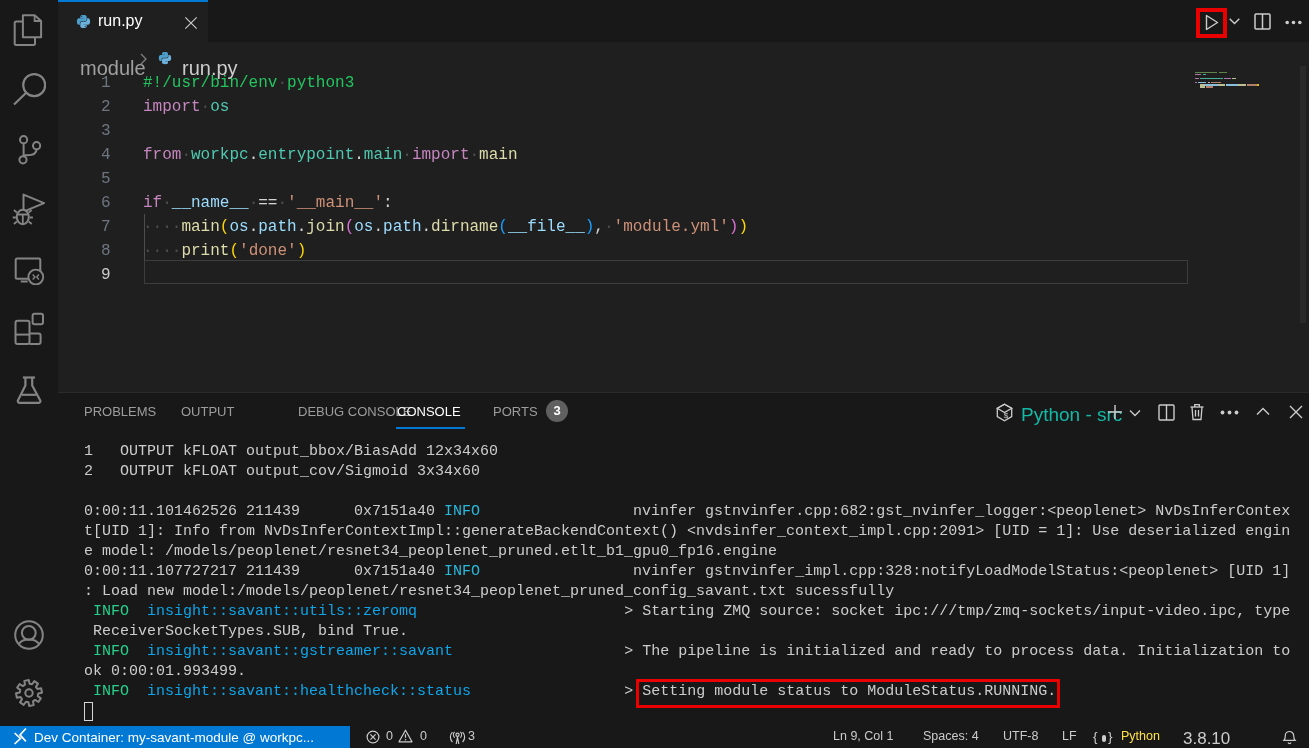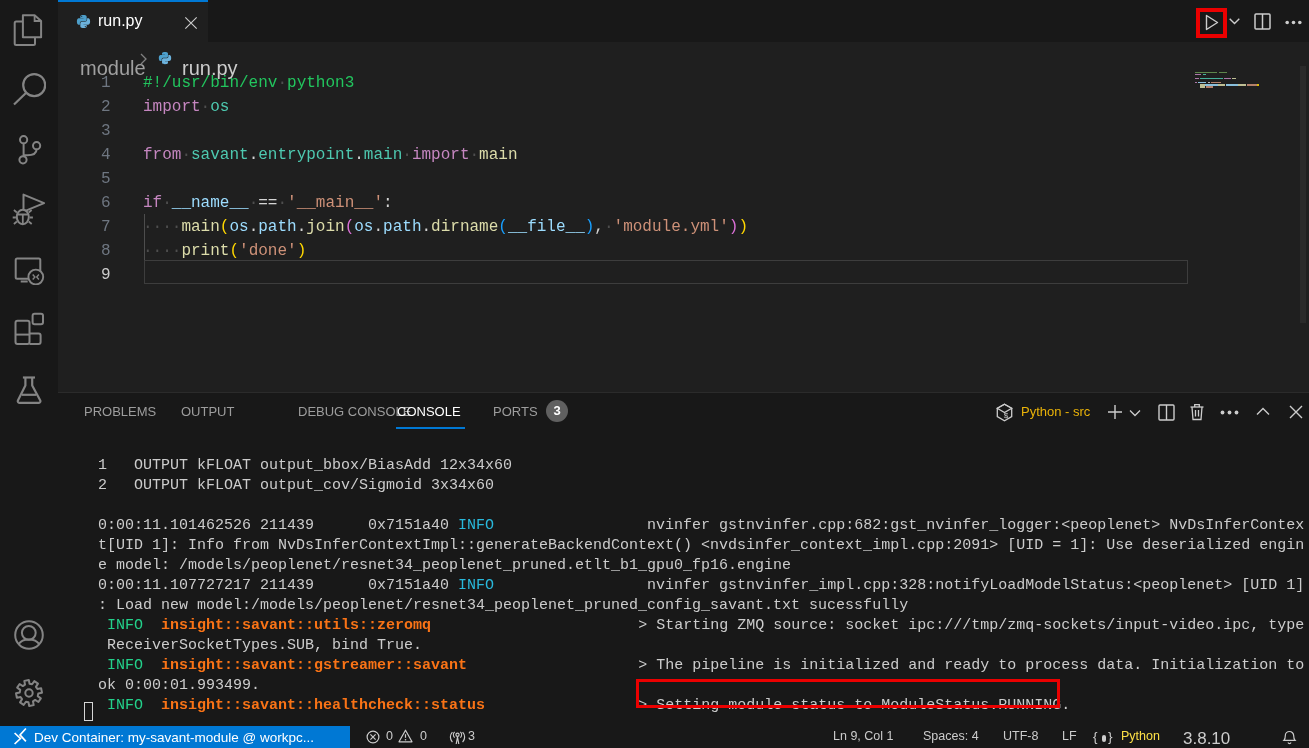--- a/index.html
+++ b/index.html
@@ -11,22 +11,22 @@
 
 .bc{color:#a0a0a0;font-size:20px;top:57px;}
 
 .ln{position:absolute;left:52.5px;width:58px;text-align:right;color:#6e7681;font-family:"Liberation Mono",monospace;font-size:16px;line-height:24px;}
 pre.code{position:absolute;left:143px;top:71px;margin:0;font-family:"Liberation Mono",monospace;font-size:16px;line-height:24px;color:#d4d4d4;}
 .k{color:#c586c0}.m{color:#4ec9b0}.f{color:#dcdcaa}.v{color:#9cdcfe}.s{color:#ce9178}.cm{color:#22c55e}
 .b1{color:#ffd700}.b2{color:#da70d6}.b3{color:#179fff}
 .ws{color:#4e4e4e}
 
 .ptab{position:absolute;top:403.5px;color:#9d9d9d;font-size:13px;letter-spacing:0;}
-pre.term{position:absolute;left:84px;top:442px;margin:14px;font-family:"Liberation Mono",monospace;font-size:15px;line-height:20px;color:#cccccc;}
-.ci{color:#29b8db}.gi{color:#23d18b}.bw{color:#f97316;font-weight:bold}
+pre.term{position:absolute;left:84px;top:442px;margin:0;font-family:"Liberation Mono",monospace;font-size:15px;line-height:20px;color:#cccccc;}
+.ci{color:#29b8db}.gi{color:#23d18b}.bw{color:#0ea5e9;font-weight:normal}
 
 #status{left:0;top:726px;width:1309px;height:22px;background:#181818;color:#cccccc;font-size:13px;}
 .sitem{position:absolute;top:3px;}
 svg{display:block}
 </style></head><body>
 <div id="root">
   <div class="abs" id="editorbg"></div>
 
   <div class="abs" id="activity" style="left:0;top:0;width:58px;height:726px;background:#181818;"></div>
 
@@ -135,21 +135,21 @@
   <div class="ln" style="top:119px">3</div>
   <div class="ln" style="top:143px">4</div>
   <div class="ln" style="top:167px">5</div>
   <div class="ln" style="top:191px">6</div>
   <div class="ln" style="top:215px">7</div>
   <div class="ln" style="top:239px">8</div>
   <div class="ln" style="top:263px;color:#cccccc">9</div>
   <pre class="code"><span class="cm">#!/usr/bin/env</span><span class="ws">·</span><span class="cm">python3</span>
 <span class="k">import</span><span class="ws">·</span><span class="m">os</span>
 
-<span class="k">from</span><span class="ws">·</span><span class="m">savant</span>.<span class="m">entrypoint</span>.<span class="m">main</span><span class="ws">·</span><span class="k">import</span><span class="ws">·</span><span class="f">main</span>
+<span class="k">from</span><span class="ws">·</span><span class="m">workpc</span>.<span class="m">entrypoint</span>.<span class="m">main</span><span class="ws">·</span><span class="k">import</span><span class="ws">·</span><span class="f">main</span>
 
 <span class="k">if</span><span class="ws">·</span><span class="v">__name__</span><span class="ws">·</span>==<span class="ws">·</span><span class="s">'__main__'</span>:
 <span class="ws">····</span><span class="f">main</span><span class="b1">(</span><span class="v">os</span>.<span class="v">path</span>.<span class="f">join</span><span class="b2">(</span><span class="v">os</span>.<span class="v">path</span>.<span class="f">dirname</span><span class="b3">(</span><span class="v">__file__</span><span class="b3">)</span>,<span class="ws">·</span><span class="s">'module.yml'</span><span class="b2">)</span><span class="b1">)</span>
 <span class="ws">····</span><span class="f">print</span><span class="b1">(</span><span class="s">'done'</span><span class="b1">)</span></pre>
 
   <div class="abs" style="left:144px;top:214px;width:1px;height:46px;background:#4d4d4d;"></div>
 
   <div class="abs" style="left:144px;top:260px;width:1044px;height:24px;border:1px solid #3d3d3d;box-sizing:border-box;"></div>
 
   <div class="abs" style="left:1195px;top:71.5px;width:22px;height:1.4px;opacity:.85;background:#6a9955"></div>
@@ -181,21 +181,21 @@
   <div class="ptab" style="left:263px;margin-left:35px;">DEBUG CONSOLE</div>
   <div class="ptab" style="left:397px;color:#ffffff;">CONSOLE</div>
   <div class="ptab" style="left:493px;">PORTS</div>
   <div class="abs" style="left:546px;top:400px;width:22px;height:22px;border-radius:50%;background:#606060;color:#ffffff;font-size:13px;font-weight:bold;text-align:center;line-height:22px;">3</div>
   <div class="abs" style="left:396px;top:427px;width:69px;height:2px;background:#0078d4;"></div>
   <svg class="abs" style="left:995px;top:403px" width="19" height="19" viewBox="0 0 19 19">
       <path fill="none" stroke="#cccccc" stroke-width="1.3" d="M9.5 1.2l7.2 4.1v8.3l-7.2 4.1-7.2-4.1V5.3z"></path>
       <path fill="none" stroke="#cccccc" stroke-width="1.3" d="M9.5 1.2l7.2 4.1-7.2 4.2-7.2-4.2z"></path>
       <text x="11" y="15" font-size="8" fill="#cccccc" font-family="Liberation Sans" text-anchor="middle">$</text>
     </svg>
-  <div class="abs" style="left:1021px;top:404px;color:#eab308;font-size:13px;">Python - src</div>
+  <div class="abs" style="left:1021px;top:404px;color:#14b8a6;font-size:19px;">Python - src</div>
   <svg class="abs" style="left:1107px;top:404px" width="16" height="16" viewBox="0 0 16 16">
       <path stroke="#cccccc" stroke-width="1.4" d="M8 1v14M1 8h14"></path>
     </svg>
   <svg class="abs" style="left:1129px;top:409px" width="12" height="8" viewBox="0 0 12 8">
       <path fill="none" stroke="#cccccc" stroke-width="1.3" d="M1 1.5l5 5 5-5"></path>
     </svg>
   <svg class="abs" style="left:1158px;top:404px" width="17" height="17" viewBox="0 0 17 17">
       <rect x="1" y="1" width="15" height="15" fill="none" stroke="#cccccc" stroke-width="1.4" rx="1"></rect>
       <path stroke="#cccccc" stroke-width="1.4" d="M8.5 1v15"></path>
     </svg>

